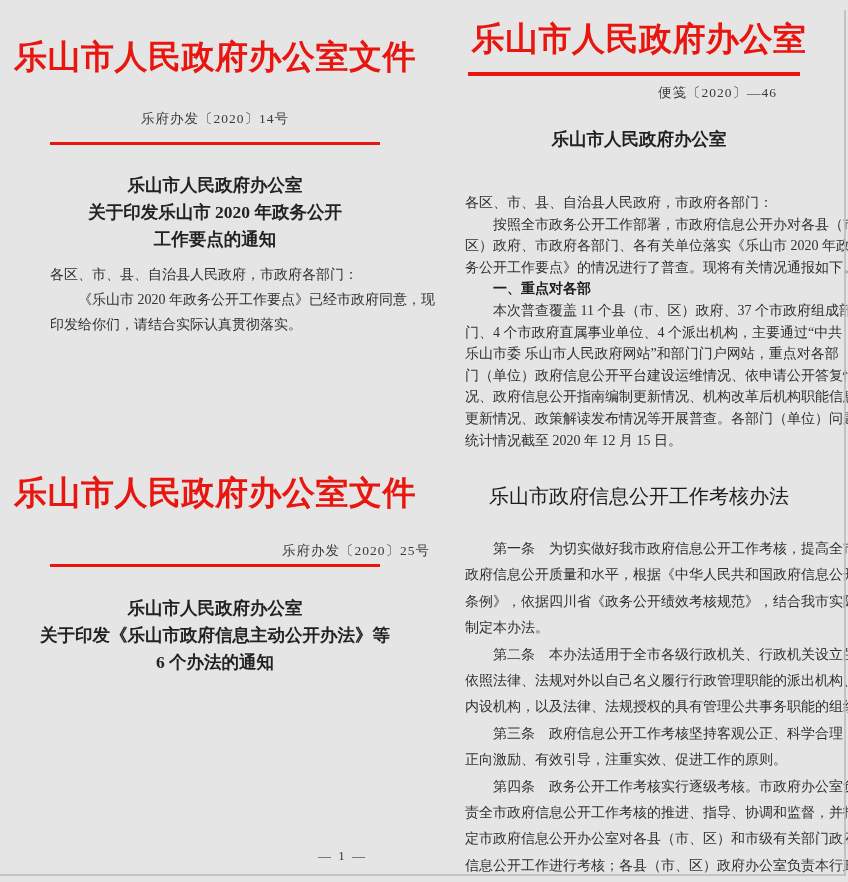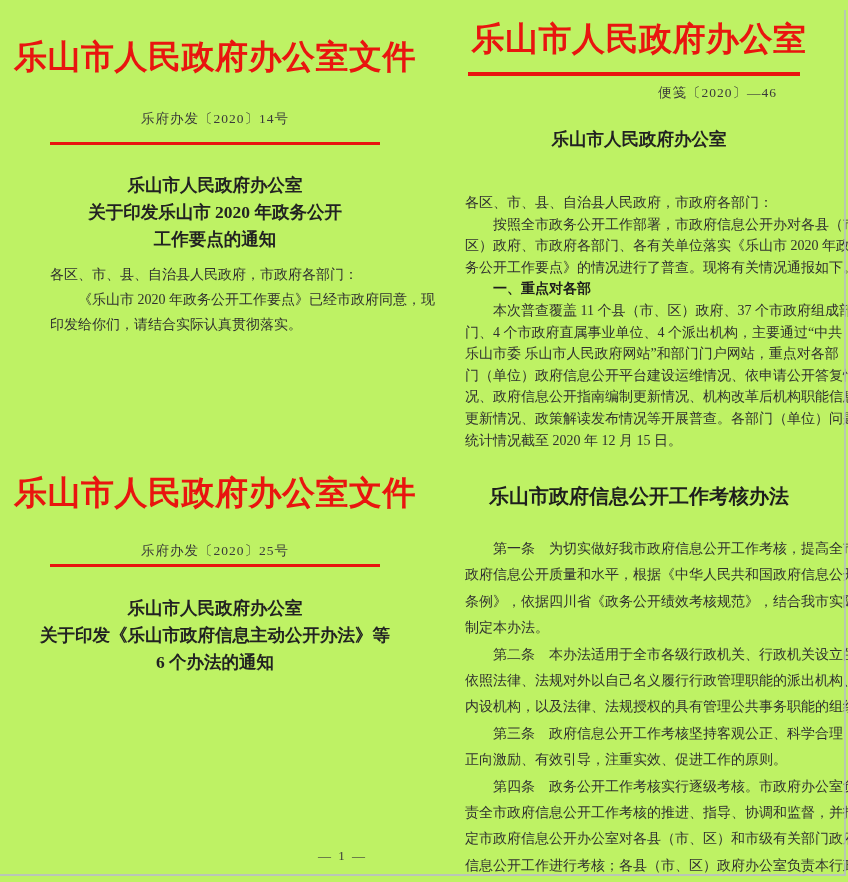--- a/index.html
+++ b/index.html
@@ -1,20 +1,20 @@
 <!DOCTYPE html>
 <html><head>
 <meta charset="utf-8">
 <style>
   html, body { margin: 0; padding: 0; background: #ffffff; }
   .canvas {
     position: relative;
     width: 848px;
     height: 882px;
-    background: #bef264;
+    background: #e5e5e5;
     overflow: hidden;
     font-family: "Liberation Serif", "DejaVu Serif", serif;
     color: #2b2b2b;
   }
   .doc { position: absolute; }
   #doc-tl { left: 0; top: 0;   width: 430px; height: 440px; }
   #doc-bl { left: 0; top: 440px; width: 430px; height: 442px; }
   #doc-r  { left: 430px; top: 0; width: 418px; height: 882px; }
 
   .org-header {
@@ -45,21 +45,21 @@
   .ln { white-space: pre; }
   #doc-tl .body-block { left: 50px; top: 262px; width: 332px; line-height: 25px; }
   #doc-r  .report-body   { left: 35px; top: 192px; width: 378px; line-height: 21.6px; }
   #doc-r  .measures-body { left: 35px; top: 536px; width: 378px; line-height: 26.4px; }
   #doc-bl .body-block, #doc-bl .doc-no, #doc-bl .doc-title, #doc-bl .org-header {  }
 
   .bold-ln { font-weight: bold; color: #1d1d1d; }
 
   .section-title {
     position: absolute; left: 0; width: 100%; text-align: center;
-    font-weight: bold; font-size: 20px; color: #1d1d1d; white-space: nowrap;
+    font-weight: normal; font-size: 20px; color: #1d1d1d; white-space: nowrap;
   }
   .page-no {
     position: absolute; font-size: 13px; line-height: 18px;
     color: #3a3a3a; letter-spacing: 2px;
   }
   .scan-border { position: absolute; background: #b9bec4; opacity: 0.85; }
   #border-right  { left: 844px; top: 10px; width: 2px; height: 866px; }
   #border-bottom { left: 0; top: 874px; width: 846px; height: 2px; }
 </style>
 </head>
@@ -78,21 +78,21 @@
     </div>
     <div class="body-block">
       <div class="ln">各区、市、县、自治县人民政府，市政府各部门：</div>
       <div class="ln">　　《乐山市 2020 年政务公开工作要点》已经市政府同意，现</div>
       <div class="ln">印发给你们，请结合实际认真贯彻落实。</div>
     </div>
   </div>
 
   <div class="doc" id="doc-bl">
     <div class="org-header" style="top:32px;">乐山市人民政府办公室文件</div>
-    <div class="doc-no" style="top:102px;">乐府办发〔2020〕25号</div>
+    <div class="doc-no" style="top:102px;text-align:right;">乐府办发〔2020〕25号</div>
     <div class="red-rule" style="top:124px; left:50px; width:330px; height:3px;"></div>
     <div class="doc-title" style="top:155px;">
       <div class="tl">乐山市人民政府办公室</div>
       <div class="tl">关于印发《乐山市政府信息主动公开办法》等</div>
       <div class="tl">6 个办法的通知</div>
     </div>
 
     <div class="page-no" style="top:407px; left:318px;">— 1 —</div>
   </div>
 

